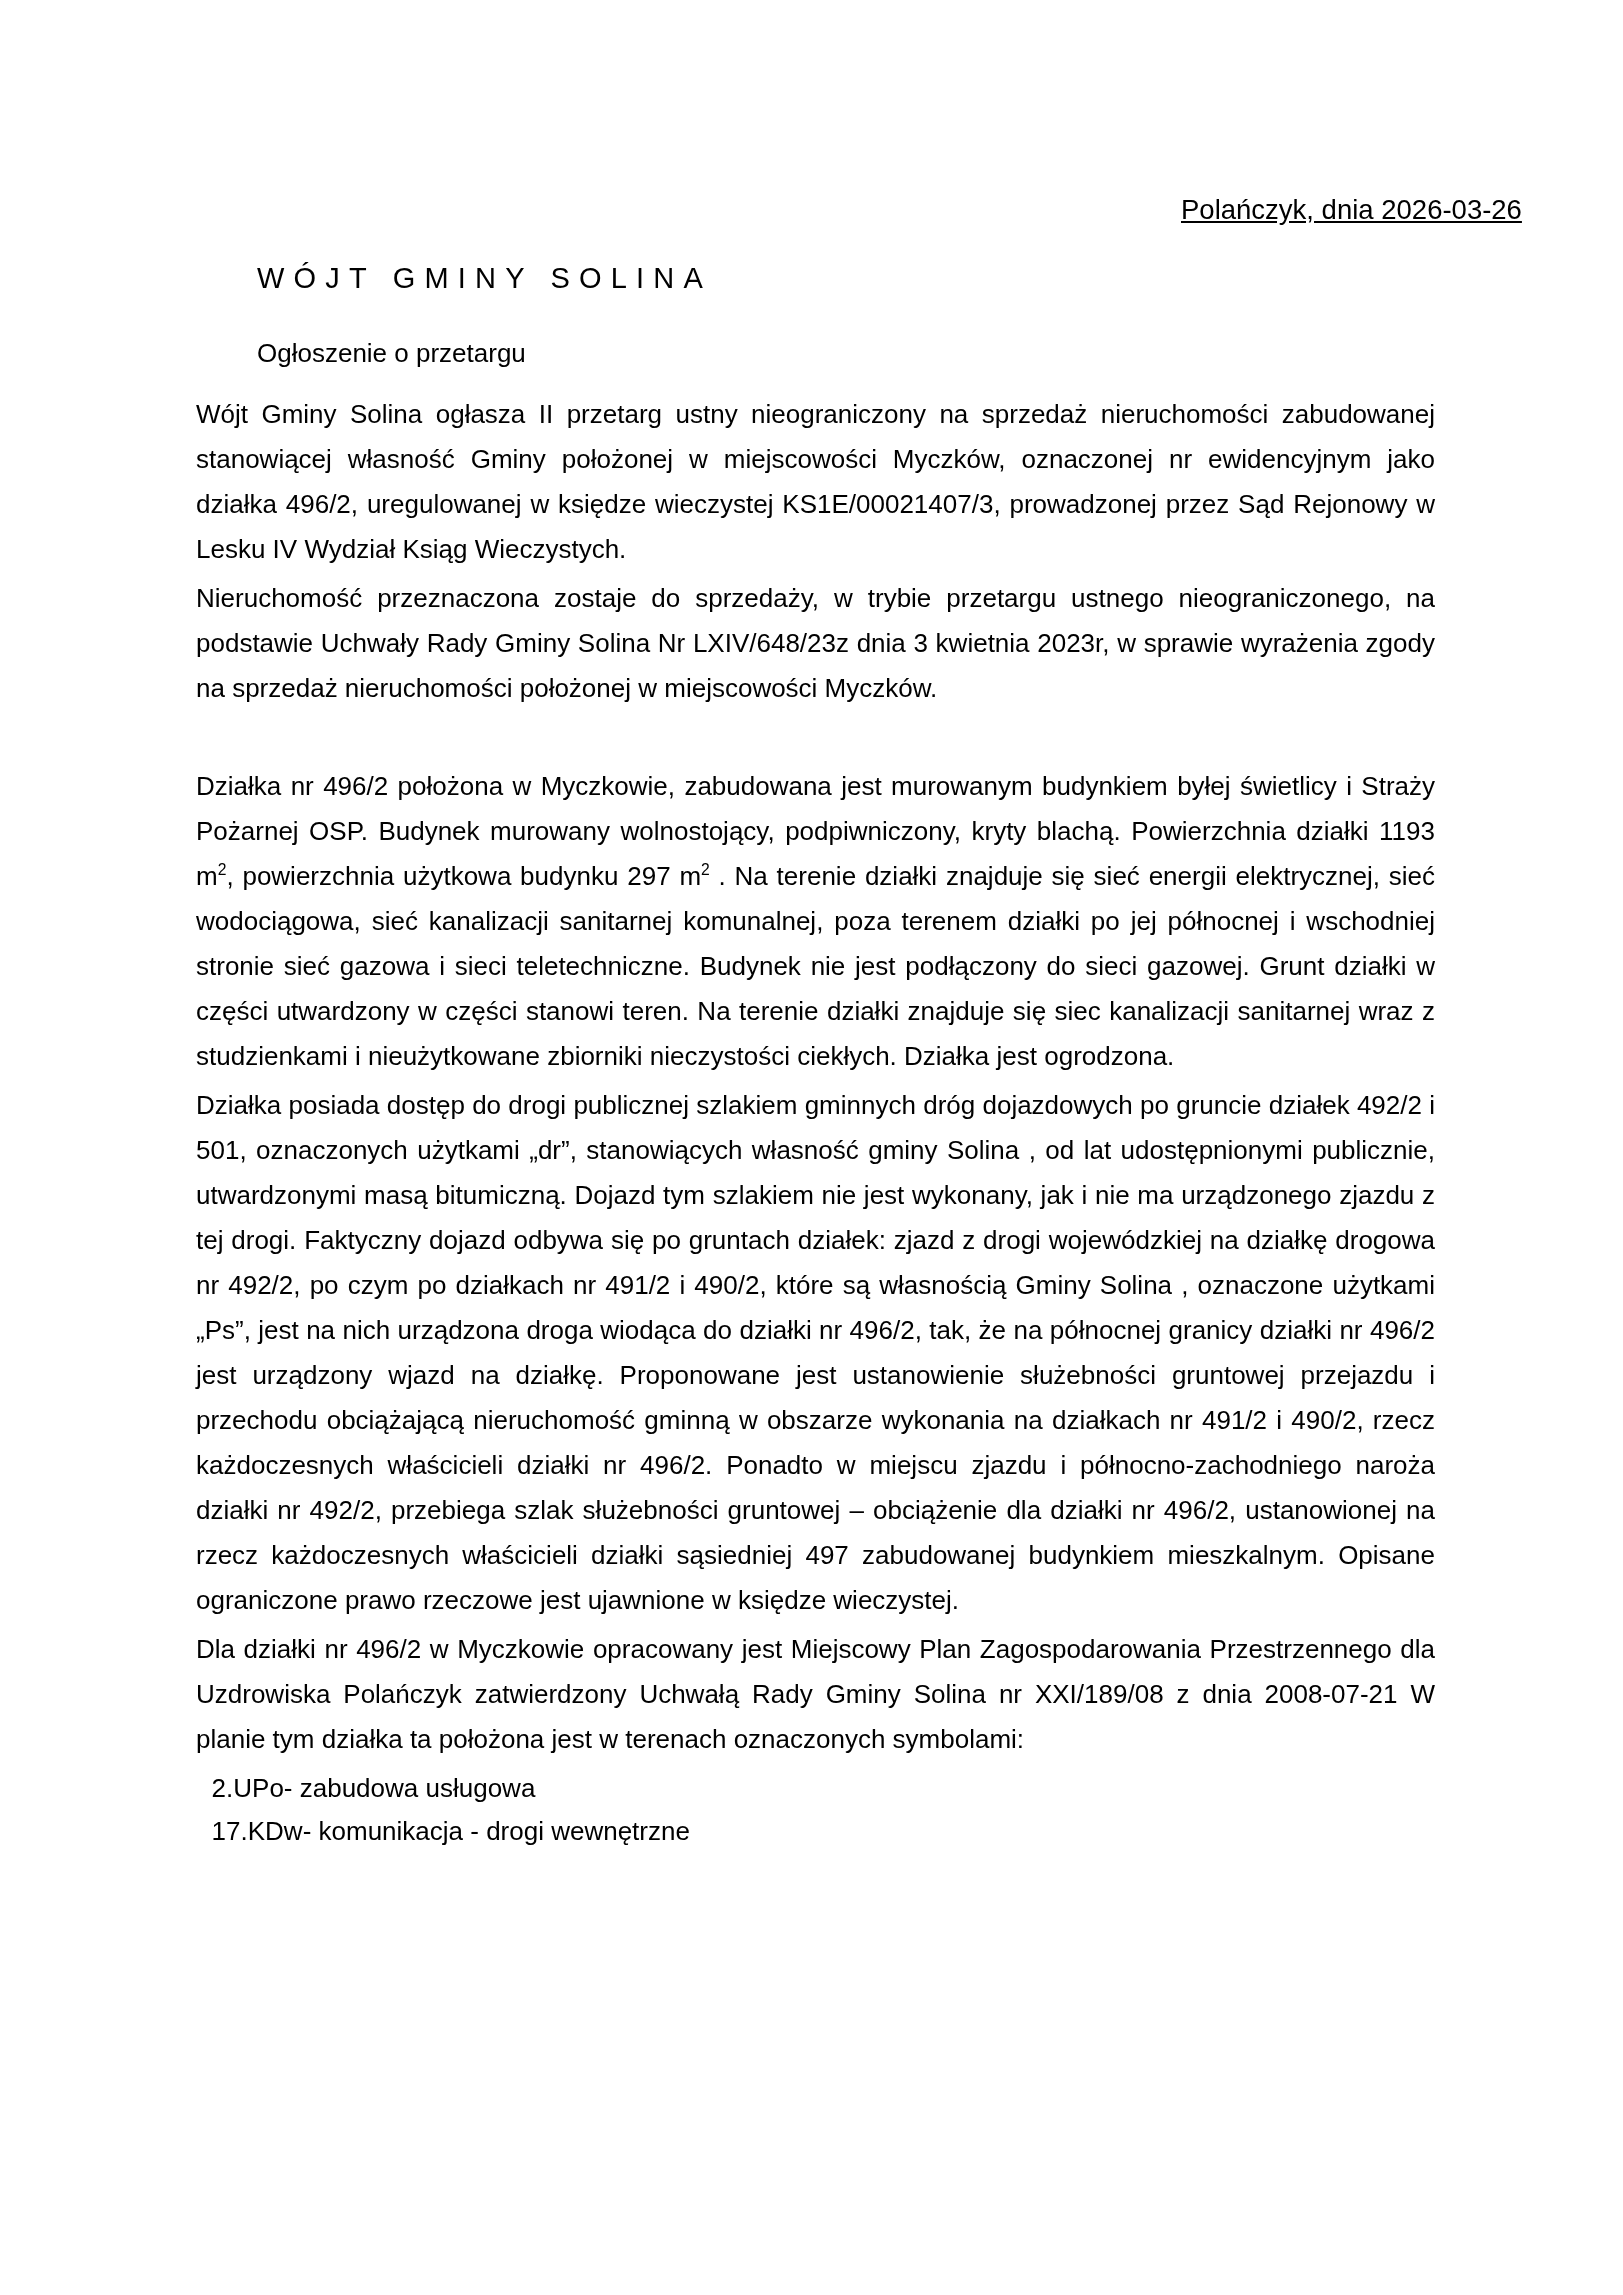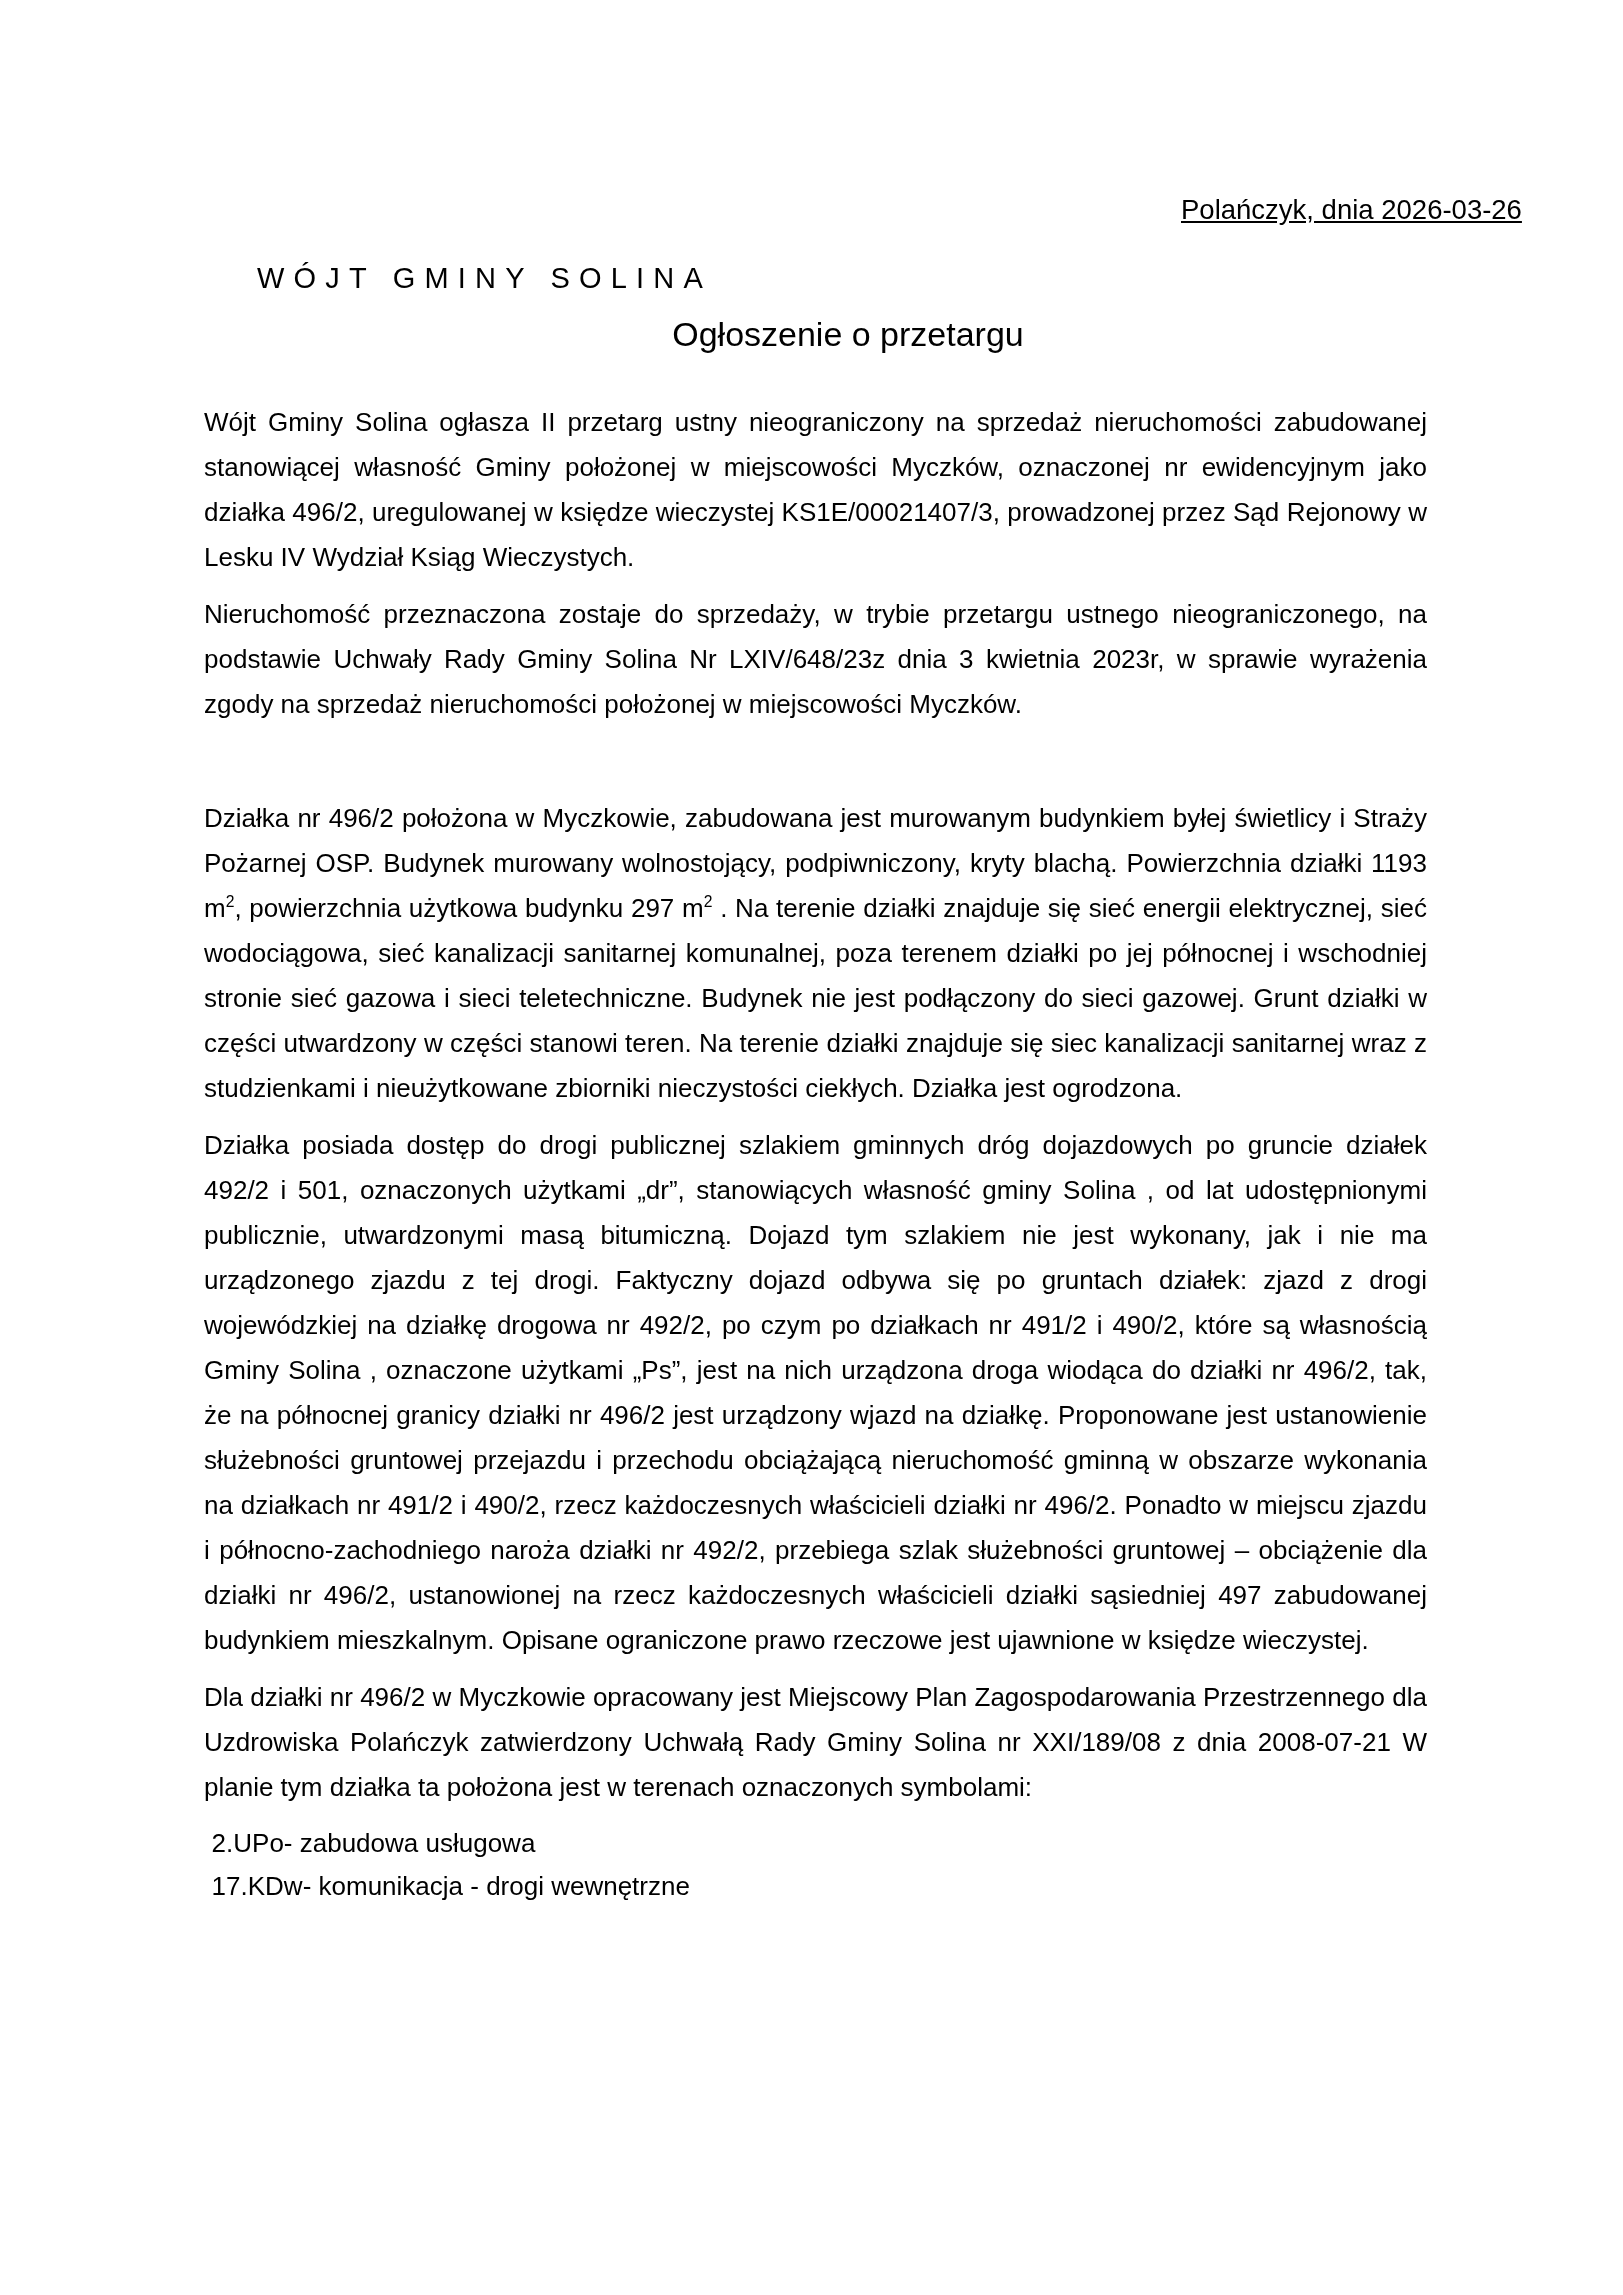--- a/index.html
+++ b/index.html
@@ -1,23 +1,23 @@
 <!DOCTYPE html>
 <html style="font-size:10.5px"><head>
 <meta charset="utf-8">
 <style>
   html,body{margin:0;padding:0;background:#fff;}
   body{width:1623px;height:2295px;position:relative;overflow:hidden;
        font-family:"Liberation Sans", sans-serif;color:#000;}
   .page{position:absolute;left:192px;top:0;width:1247px;}
   .date{position:absolute;left:989px;top:194px;font-size:27.5px;white-space:nowrap;text-decoration:underline;}
   .title{position:absolute;left:0;width:1247px;top:262px;text-align:left;font-size:29px;letter-spacing:9.2px;padding-left:65px;box-sizing:border-box;}
-  .subtitle{position:absolute;left:0;width:1247px;top:315px;text-align:center;font-size:34px;padding-left:65px;box-sizing:border-box;}
+  .subtitle{position:absolute;left:0;width:1247px;top:338px;font-size:26px;padding-left:65px;box-sizing:border-box;}
   .body{position:absolute;left:0;top:388px;width:1247px;font-size:26px;line-height:45px;text-align:justify;}
-  .body p{margin:12px;}
+  .body p{margin:4px;}
   .gap{height:45px;}
   .list{margin:5.2px 0 0 19.6px;line-height:43px;}
   .list b{font-weight:normal;}
   sup{font-size:15.7px;line-height:0;vertical-align:super;}
 </style>
 </head>
 <body>
 
 <div class="page">
   <div class="date">Polańczyk, dnia 2026-03-26</div>

